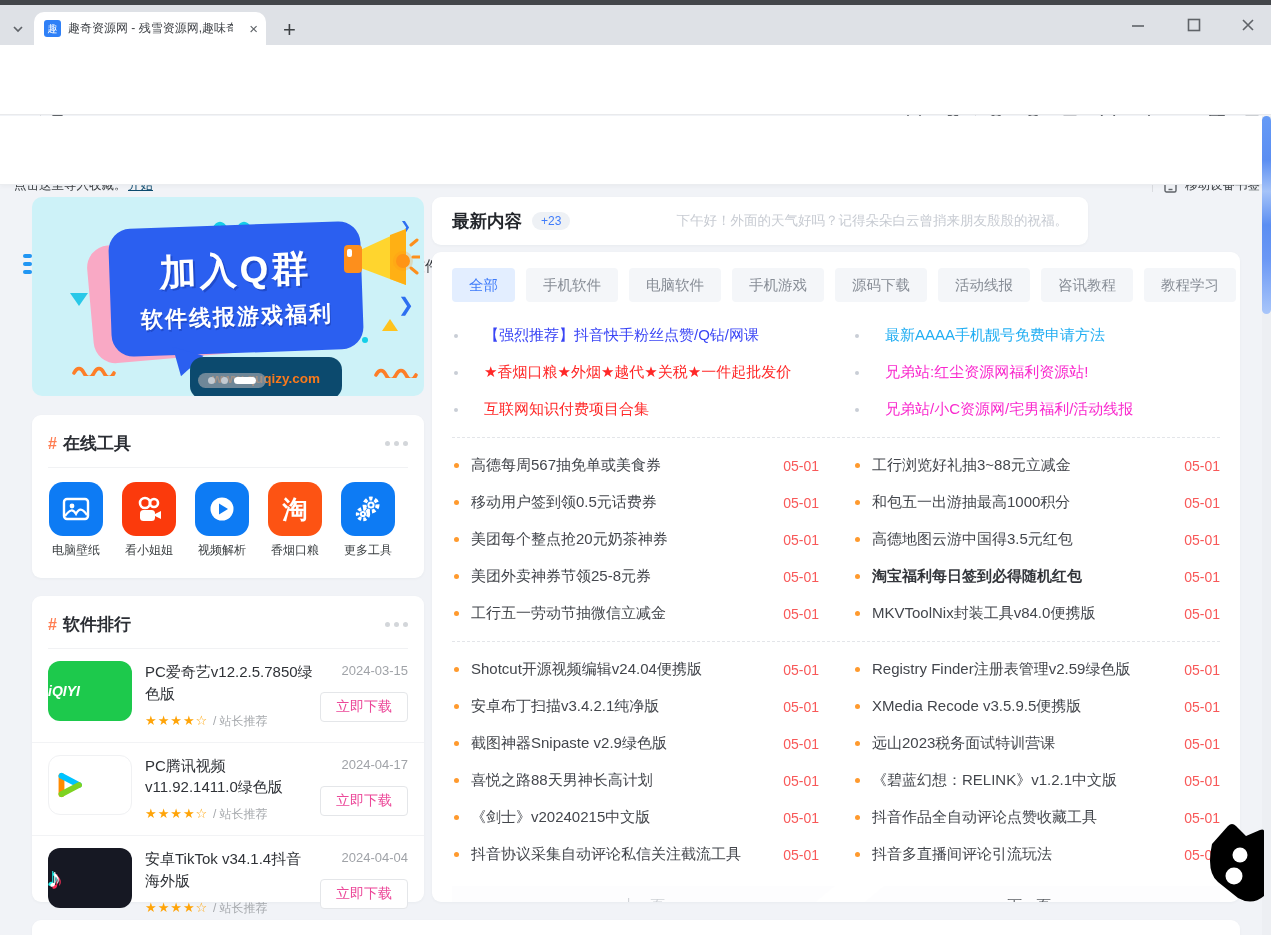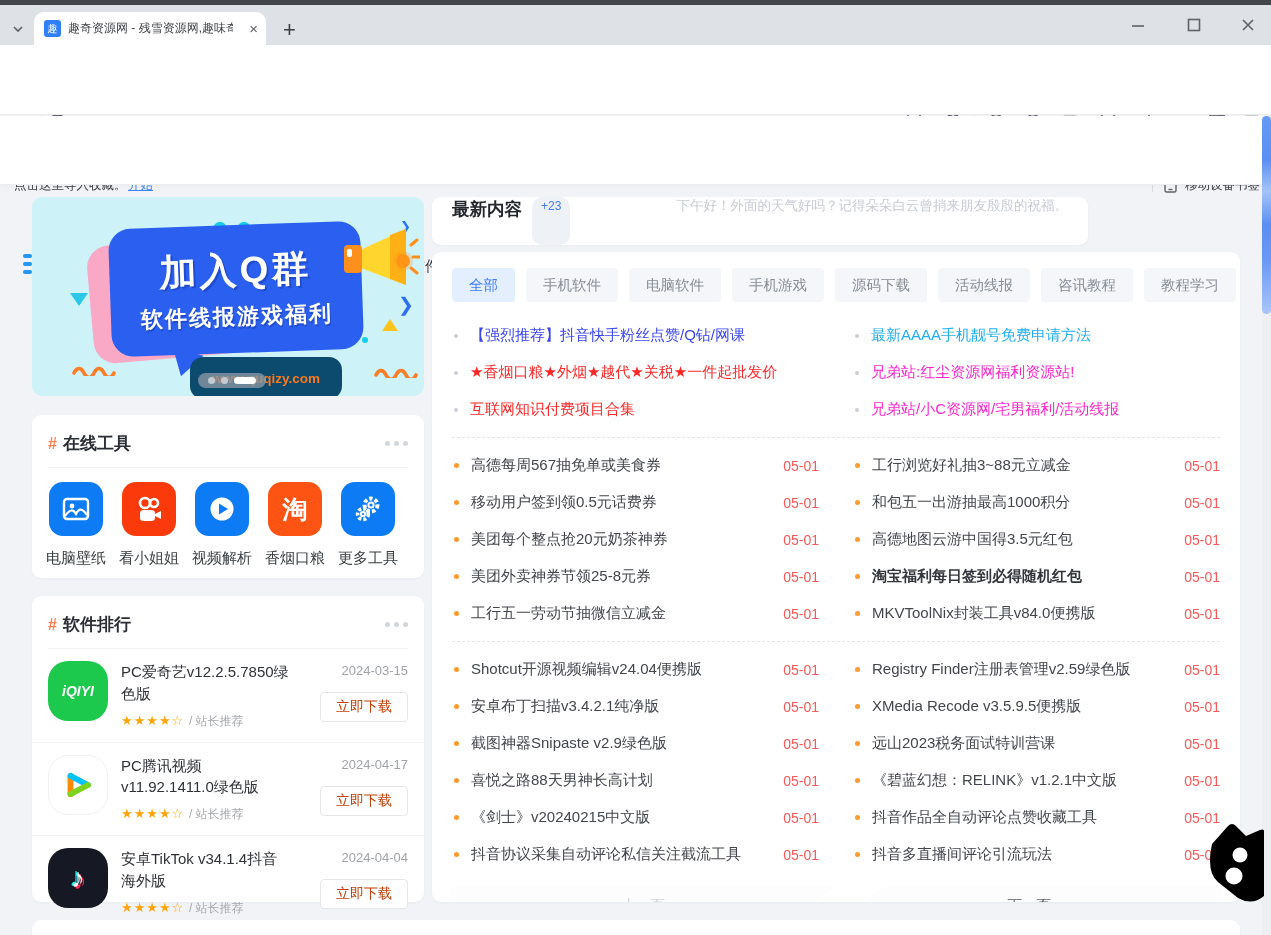--- a/index.html
+++ b/index.html
@@ -18,21 +18,21 @@
   .newtab { position:absolute; left:283px; top:12px; font-size:22px; color:#3c4043; font-weight:300; }
   .wbtn { position:absolute; top:10px; color:#5f6368; }
   .toolbar { position:absolute; left:0; top:45px; width:1271px; height:40px; background:#fff; }
   .nav-back { position:absolute; left:13px; top:53px; color:#46494d; }
   .tb-sep { position:absolute; top:54px; width:1px; height:22px; background:#dadce0; }
   .lock { position:absolute; left:51px; top:57px; color:#5f6368; }
   .urltext { position:absolute; left:73px; top:54px; font-size:14.5px; color:#202124; }
   .tbi { position:absolute; top:55px; width:20px; height:20px; color:#5f6368; }
   .bookmarks { position:absolute; left:0; top:85px; width:1271px; height:30px; background:#fff; border-bottom:1px solid #e9eaec; }
   .bm-hint { position:absolute; left:14px; top:92px; font-size:12.5px; color:#3c4043; }
-  .bm-link { position:absolute; left:128px; top:92px; font-size:12.5px; color:#3b82f6; text-decoration:underline; cursor:pointer; }
+  .bm-link { position:absolute; left:128px; top:92px; font-size:12.5px; color:#0c4a6e; text-decoration:underline; cursor:pointer; }
   .bm-sep { position:absolute; left:1152px; top:92px; width:1px; height:15px; background:#dadce0; }
   .bm-dev { position:absolute; left:1164px; top:91px; color:#5f6368; }
   .bm-devtext { position:absolute; left:1185px; top:92px; font-size:12.5px; color:#3c4043; }
 
   
   .siteheader { position:absolute; left:0; top:116px; width:1271px; height:69px; background:#fff; border-bottom:1px solid #ebedf0; box-shadow:0 2px 4px rgba(0,0,0,.03); }
   .logo { position:absolute; left:35px; top:128px; display:flex; align-items:center; }
   .logo-q { width:40px; height:36px; border-radius:8px; background:linear-gradient(135deg,#3aa7f8,#1261e4); color:#fff; font-size:21px; font-weight:800; font-style:italic; display:flex; align-items:center; justify-content:center; position:relative; }
   .logo-q:before { content:""; position:absolute; left:-12px; top:6px; width:9px; height:4px; background:#2196f3; box-shadow:0 8px 0 #2196f3, 0 16px 0 #2196f3; border-radius:2px; }
   .logo-texts { margin-left:8px; }
@@ -69,47 +69,47 @@
   .bn-dotsbar { position:absolute; left:166px; top:176px; width:68px; height:15px; border-radius:8px; background:rgba(140,152,164,.78); display:flex; align-items:center; justify-content:center; gap:6px; }
   .bn-dotsbar i { width:7px; height:7px; border-radius:50%; background:#c3cad1; }
   .bn-dotsbar .on { width:22px; height:7px; border-radius:4px; background:#fff; }
   .squig { position:absolute; }
 
   
   .tools { left:32px; top:415px; width:392px; height:163px; }
   .tools-row { display:flex; padding:14px 14px 0 16px; gap:17px; }
   .tool { width:56px; display:flex; flex-direction:column; align-items:center; cursor:pointer; }
   .tool-ico { width:54px; height:54px; border-radius:14px; display:flex; align-items:center; justify-content:center; color:#fff; }
-  .tool-lab { margin-top:13px; font-size:15px; color:#3c4043; white-space:nowrap; }
+  .tool-lab { margin-top:6px; font-size:12px; color:#3c4043; white-space:nowrap; }
 
   
   .ranking { left:32px; top:596px; width:392px; height:306px; }
   .rk-row { display:flex; padding:12px 16px; border-bottom:1px solid #f2f3f5; }
   .rk-row:last-child { border-bottom:none; }
-  .appicon { width:60px; height:60px; border-radius:20px; flex:0 0 auto; display:flex; align-items:center; justify-content:center; overflow:hidden; }
+  .appicon { width:84px; height:60px; border-radius:12px; flex:0 0 auto; display:flex; align-items:center; justify-content:flex-start; overflow:hidden; }
   .rk-mid { margin-left:13px; width:168px; }
   .rk-name { font-size:15px; color:#2f3237; line-height:1.45; }
   .rk-stars { margin-top:8px; font-size:13px; color:#ffa408; letter-spacing:1px; }
   .rk-note { font-size:12px; color:#a6a9ad; letter-spacing:0; }
   .rk-right { margin-left:auto; display:flex; flex-direction:column; align-items:flex-end; }
   .rk-date { font-size:13px; color:#a0a3a8; margin-top:2px; }
-  .rk-btn { margin-top:14px; width:88px; height:30px; border:1px solid #e4e6e9; border-radius:4px; background:#fff; font-size:14px; color:#c2410c; display:flex; align-items:center; justify-content:center; cursor:pointer; }
-
-  
-  .latest-head { left:432px; top:197px; width:656px; height:48px; display:flex; padding:0 20px; }
+  .rk-btn { margin-top:14px; width:88px; height:30px; border:1px solid #e4e6e9; border-radius:4px; background:#fff; font-size:14px; color:#ec4899; display:flex; align-items:center; justify-content:center; cursor:pointer; }
+
+  
+  .latest-head { left:432px; top:197px; width:656px; height:48px; display:flex; align-items:center; padding:0 20px; }
   .lh-title { font-size:17.5px; font-weight:700; color:#23262b; }
   .lh-badge { margin-left:10px; background:#eef1f5; border-radius:10px; padding:2px 9px; font-size:12px; color:#3e7bfa; }
   .lh-greet { margin-left:auto; font-size:13.5px; color:#c7cbd2; }
 
   .main-card { left:432px; top:252px; width:808px; height:650px; padding:16px 20px; overflow:hidden; }
   .tabsrow { display:flex; gap:11px; margin-bottom:15px; }
   .tabp { height:34px; padding:0 17px; border-radius:4px; background:#f4f6f9; color:#878d96; font-size:14.5px; display:flex; align-items:center; cursor:pointer; white-space:nowrap; }
   .tabp.active { background:#e3eeff; color:#3e7bfa; }
   .feat { display:grid; grid-template-columns:1fr 1fr; column-gap:34px; }
-  .feat-item { height:37px; display:flex; align-items:center; font-size:15px; cursor:pointer; }
+  .feat-item { height:37px; display:flex; align-items:center; font-size:15px; cursor:pointer;gap:14px; }
   .feat-item .b { width:4px; height:4px; border-radius:50%; background:#c9ced6; margin:0 12px 0 2px; flex:0 0 auto; }
   .dashsep { border-top:1px dashed #e3e5e9; margin:9px 0; }
   .lists { display:grid; grid-template-columns:1fr 1fr; column-gap:34px; }
   .lcol { display:flex; flex-direction:column; }
   .lrow { height:37px; display:flex; align-items:center; cursor:pointer; }
   .lrow .b { width:5px; height:5px; border-radius:50%; background:#ff9a2e; margin:0 12px 0 2px; flex:0 0 auto; }
   .lrow .t { font-size:15px; color:#43464c; white-space:nowrap; overflow:hidden; text-overflow:ellipsis; flex:1; }
   .lrow .t.bold { font-weight:700; color:#33363b; }
   .lrow .d { font-size:14px; color:#f85858; margin-left:14px; flex:0 0 auto; }
   .pager { display:flex; margin-top:13px; }

